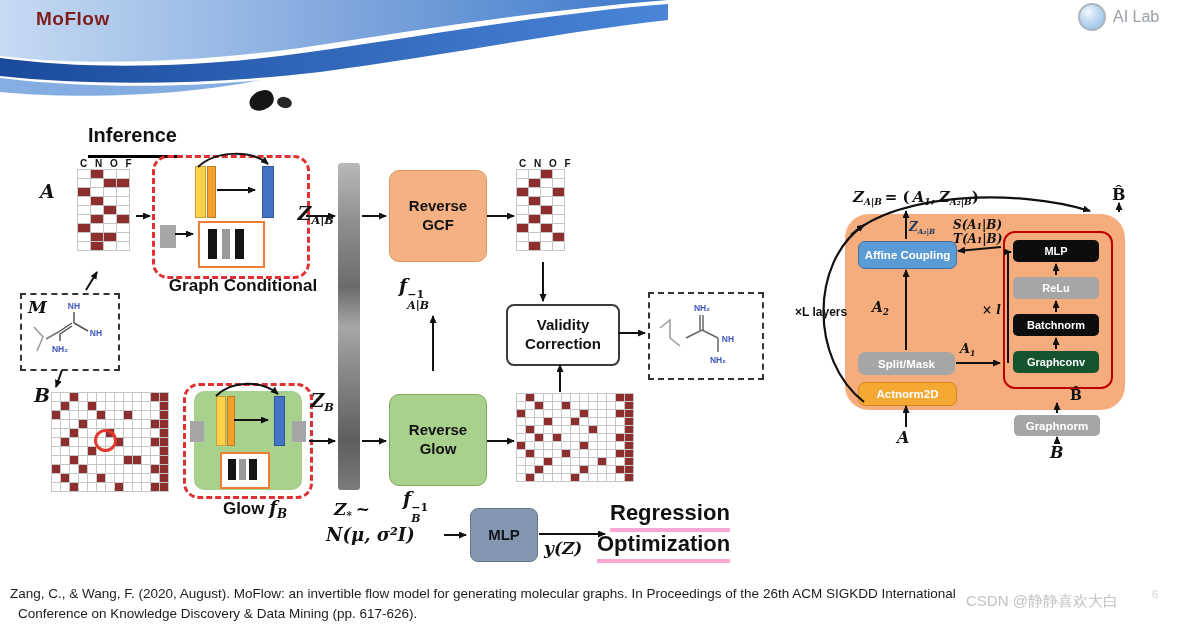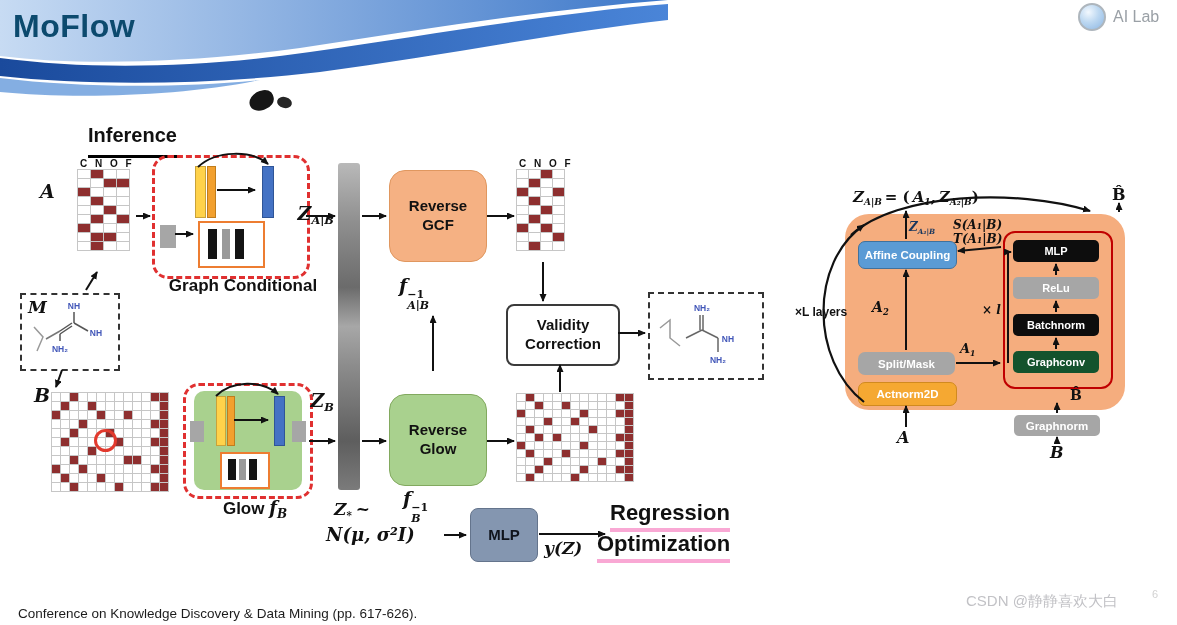--- a/index.html
+++ b/index.html
@@ -1,20 +1,20 @@
 <!DOCTYPE html>
 <html><head>
 <meta charset="utf-8">
 <style>
   html,body{margin:0;padding:0;background:#e9e9e9;}
   .slide{position:relative;width:1177px;height:625px;background:#fff;overflow:hidden;
          font-family:"Liberation Sans",sans-serif;color:#111;}
   
   .wave{position:absolute;top:0;left:0;}
-  .title{position:absolute;left:13px;top:8px;font-size:32px;font-weight:bold;color:#0c4a6e;letter-spacing:.5px;}
+  .title{position:absolute;left:36px;top:8px;font-size:19px;font-weight:bold;color:#7f1d1d;letter-spacing:.5px;}
   .ailab{position:absolute;left:1078px;top:3px;display:flex;align-items:center;gap:7px;}
   .globe{width:24px;height:24px;border-radius:50%;border:2px solid #aeb6bd;
          background:radial-gradient(circle at 35% 30%,#f2f8fe 0%,#bdd8f1 45%,#8cb6e3 100%);display:inline-block;}
   .ailab-text{font-size:16px;color:#9aa0a6;}
   .smudge{position:absolute;background:#161616;}
   .s1{left:249px;top:91px;width:25px;height:19px;border-radius:58% 42% 52% 48%;transform:rotate(-18deg);}
   .s2{left:277px;top:97px;width:15px;height:11px;border-radius:50%;transform:rotate(14deg);background:#262626;}
   
   .heading{position:absolute;font-size:20px;font-weight:bold;border-bottom:3px solid #000;padding-bottom:8px;}
   .h-inf{left:88px;top:124px;}  .h-lat{left:287px;top:124px;}  .h-gen{left:520px;top:124px;}
@@ -65,21 +65,21 @@
   .gcf-cap1{left:148px;top:276px;width:190px;}
   .gcf-cap2{left:148px;top:298px;width:190px;}
   .glow-cap{left:190px;top:497px;width:130px;}
   
   .zbar{position:absolute;left:338px;top:163px;width:22px;height:327px;border-radius:3px;
     background:linear-gradient(#b9b9b9 0%,#8f8f8f 18%,#6b6b6b 38%,#a7a7a7 50%,#8c8c8c 62%,#5e5e5e 85%,#7b7b7b 100%);}
   .lbl-zab{left:288px;top:202px;width:46px;text-align:right;font-size:19px;}
   .lbl-zb{left:296px;top:389px;width:38px;text-align:right;font-size:19px;}
   
   .pbox{position:absolute;display:flex;flex-direction:column;align-items:center;justify-content:center;
-        font-weight:bold;font-size:15px;line-height:1.25;text-align:center;border-radius:16px;}
+        font-weight:bold;font-size:15px;line-height:1.25;text-align:center;border-radius:10px;}
   .rev-gcf{left:389px;top:170px;width:96px;height:90px;background:#f5b183;border:1px solid #e0975f;}
   .rev-glow{left:389px;top:394px;width:96px;height:90px;background:#a9d18e;border:1px solid #82a95f;}
   .validity{left:506px;top:304px;width:110px;height:58px;background:#fff;border:2px solid #3a3a3a;border-radius:8px;}
   .mlp-box{left:470px;top:508px;width:66px;height:52px;background:#8496b0;border:1px solid #64748c;border-radius:8px;color:#10141c;}
   .f-inv{position:absolute;font-size:19px;}
   .f-inv-ab{left:399px;top:274px;}  .f-inv-b{left:403px;top:487px;}
   
   .z-star{left:334px;top:499px;font-size:17px;}
   .normal{left:326px;top:524px;font-size:18px;}
   .yz{left:544px;top:538px;font-size:17px;}
@@ -757,17 +757,18 @@
       <line x1="1001" y1="247" x2="958" y2="251" marker-end="url(#ah)"></line>
       <line x1="906" y1="239" x2="906" y2="211" marker-end="url(#ah)"></line>
       <line x1="1119" y1="212" x2="1119" y2="203" marker-end="url(#ah)"></line>
       <line x1="1057" y1="442" x2="1057" y2="437" marker-end="url(#ah)"></line>
       <line x1="1057" y1="413" x2="1057" y2="403" marker-end="url(#ah)"></line>
       <path d="M864,402 C810,360 810,262 864,225" stroke-width="2.2" marker-end="url(#ah)"></path>
       <path d="M851,235 C897,193 1015,188 1090,211" stroke-width="2.2" marker-end="url(#ah)"></path>
     </g>
   </svg>
 
+  <div class="cite cite1">Zang, C., &amp; Wang, F. (2020, August). MoFlow: an invertible flow model for generating molecular graphs. In Proceedings of the 26th ACM SIGKDD International</div>
   <div class="cite cite2">Conference on Knowledge Discovery &amp; Data Mining (pp. 617-626).</div>
   <div class="watermark">CSDN @静静喜欢大白</div>
   <div class="pageno">6</div>
 
 </div>
 
 </body></html>

